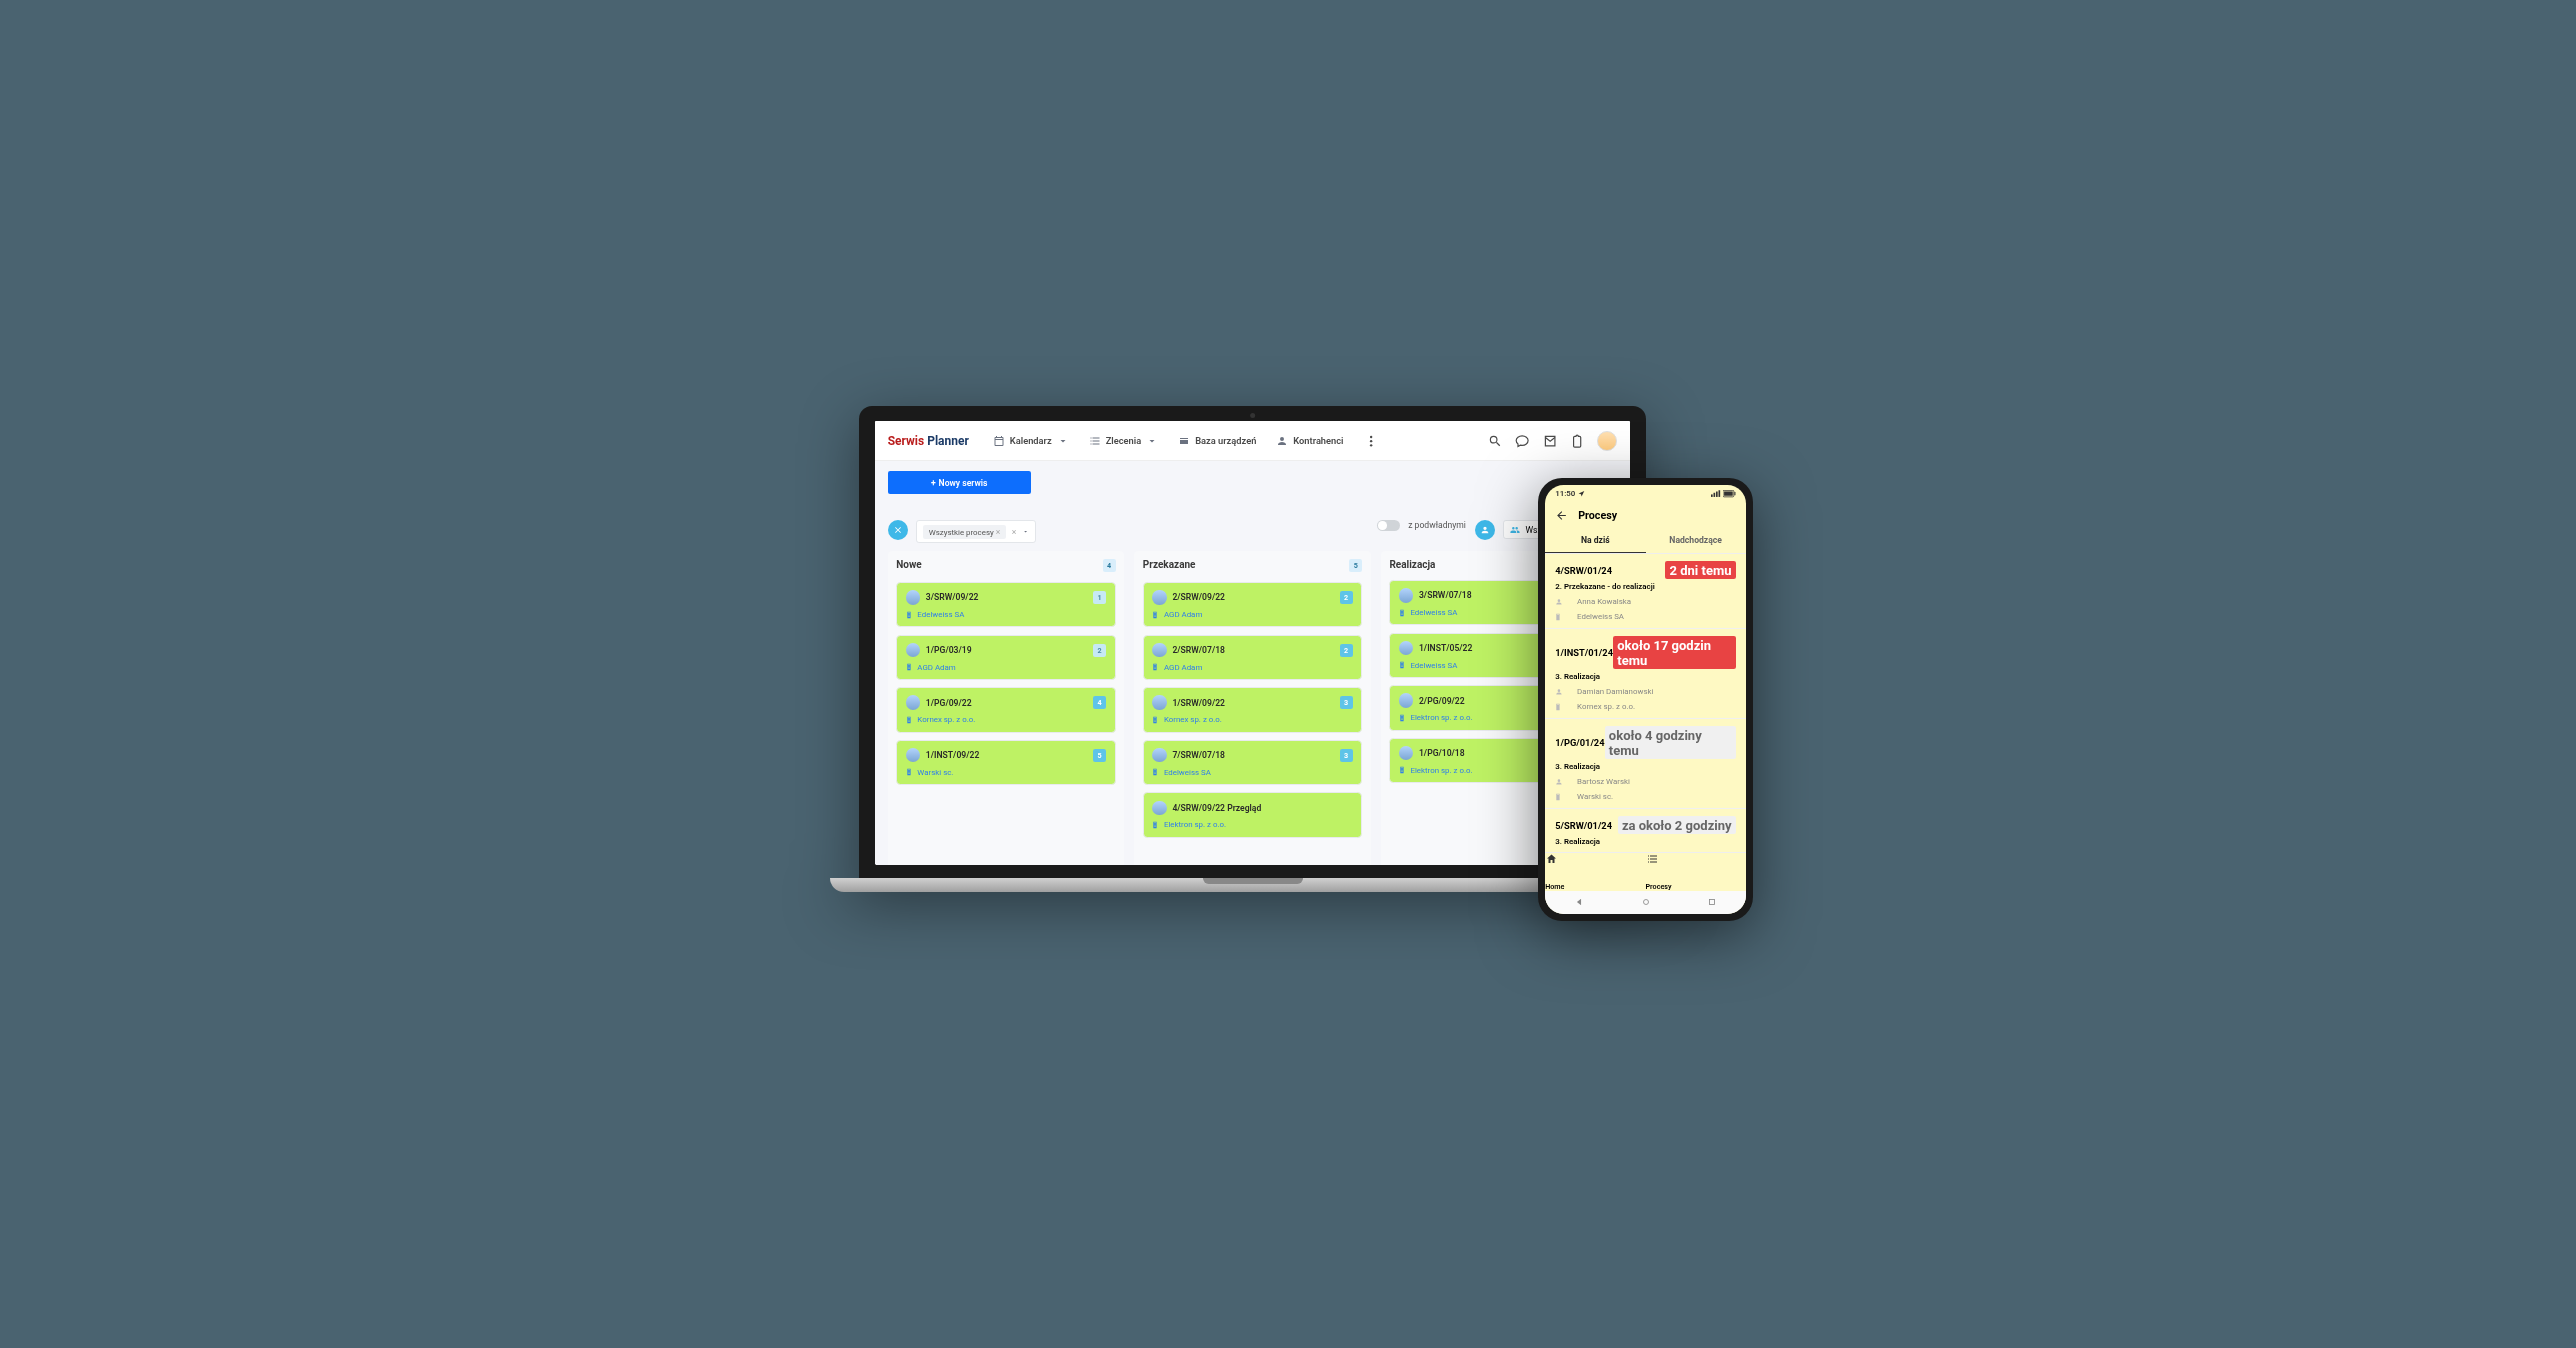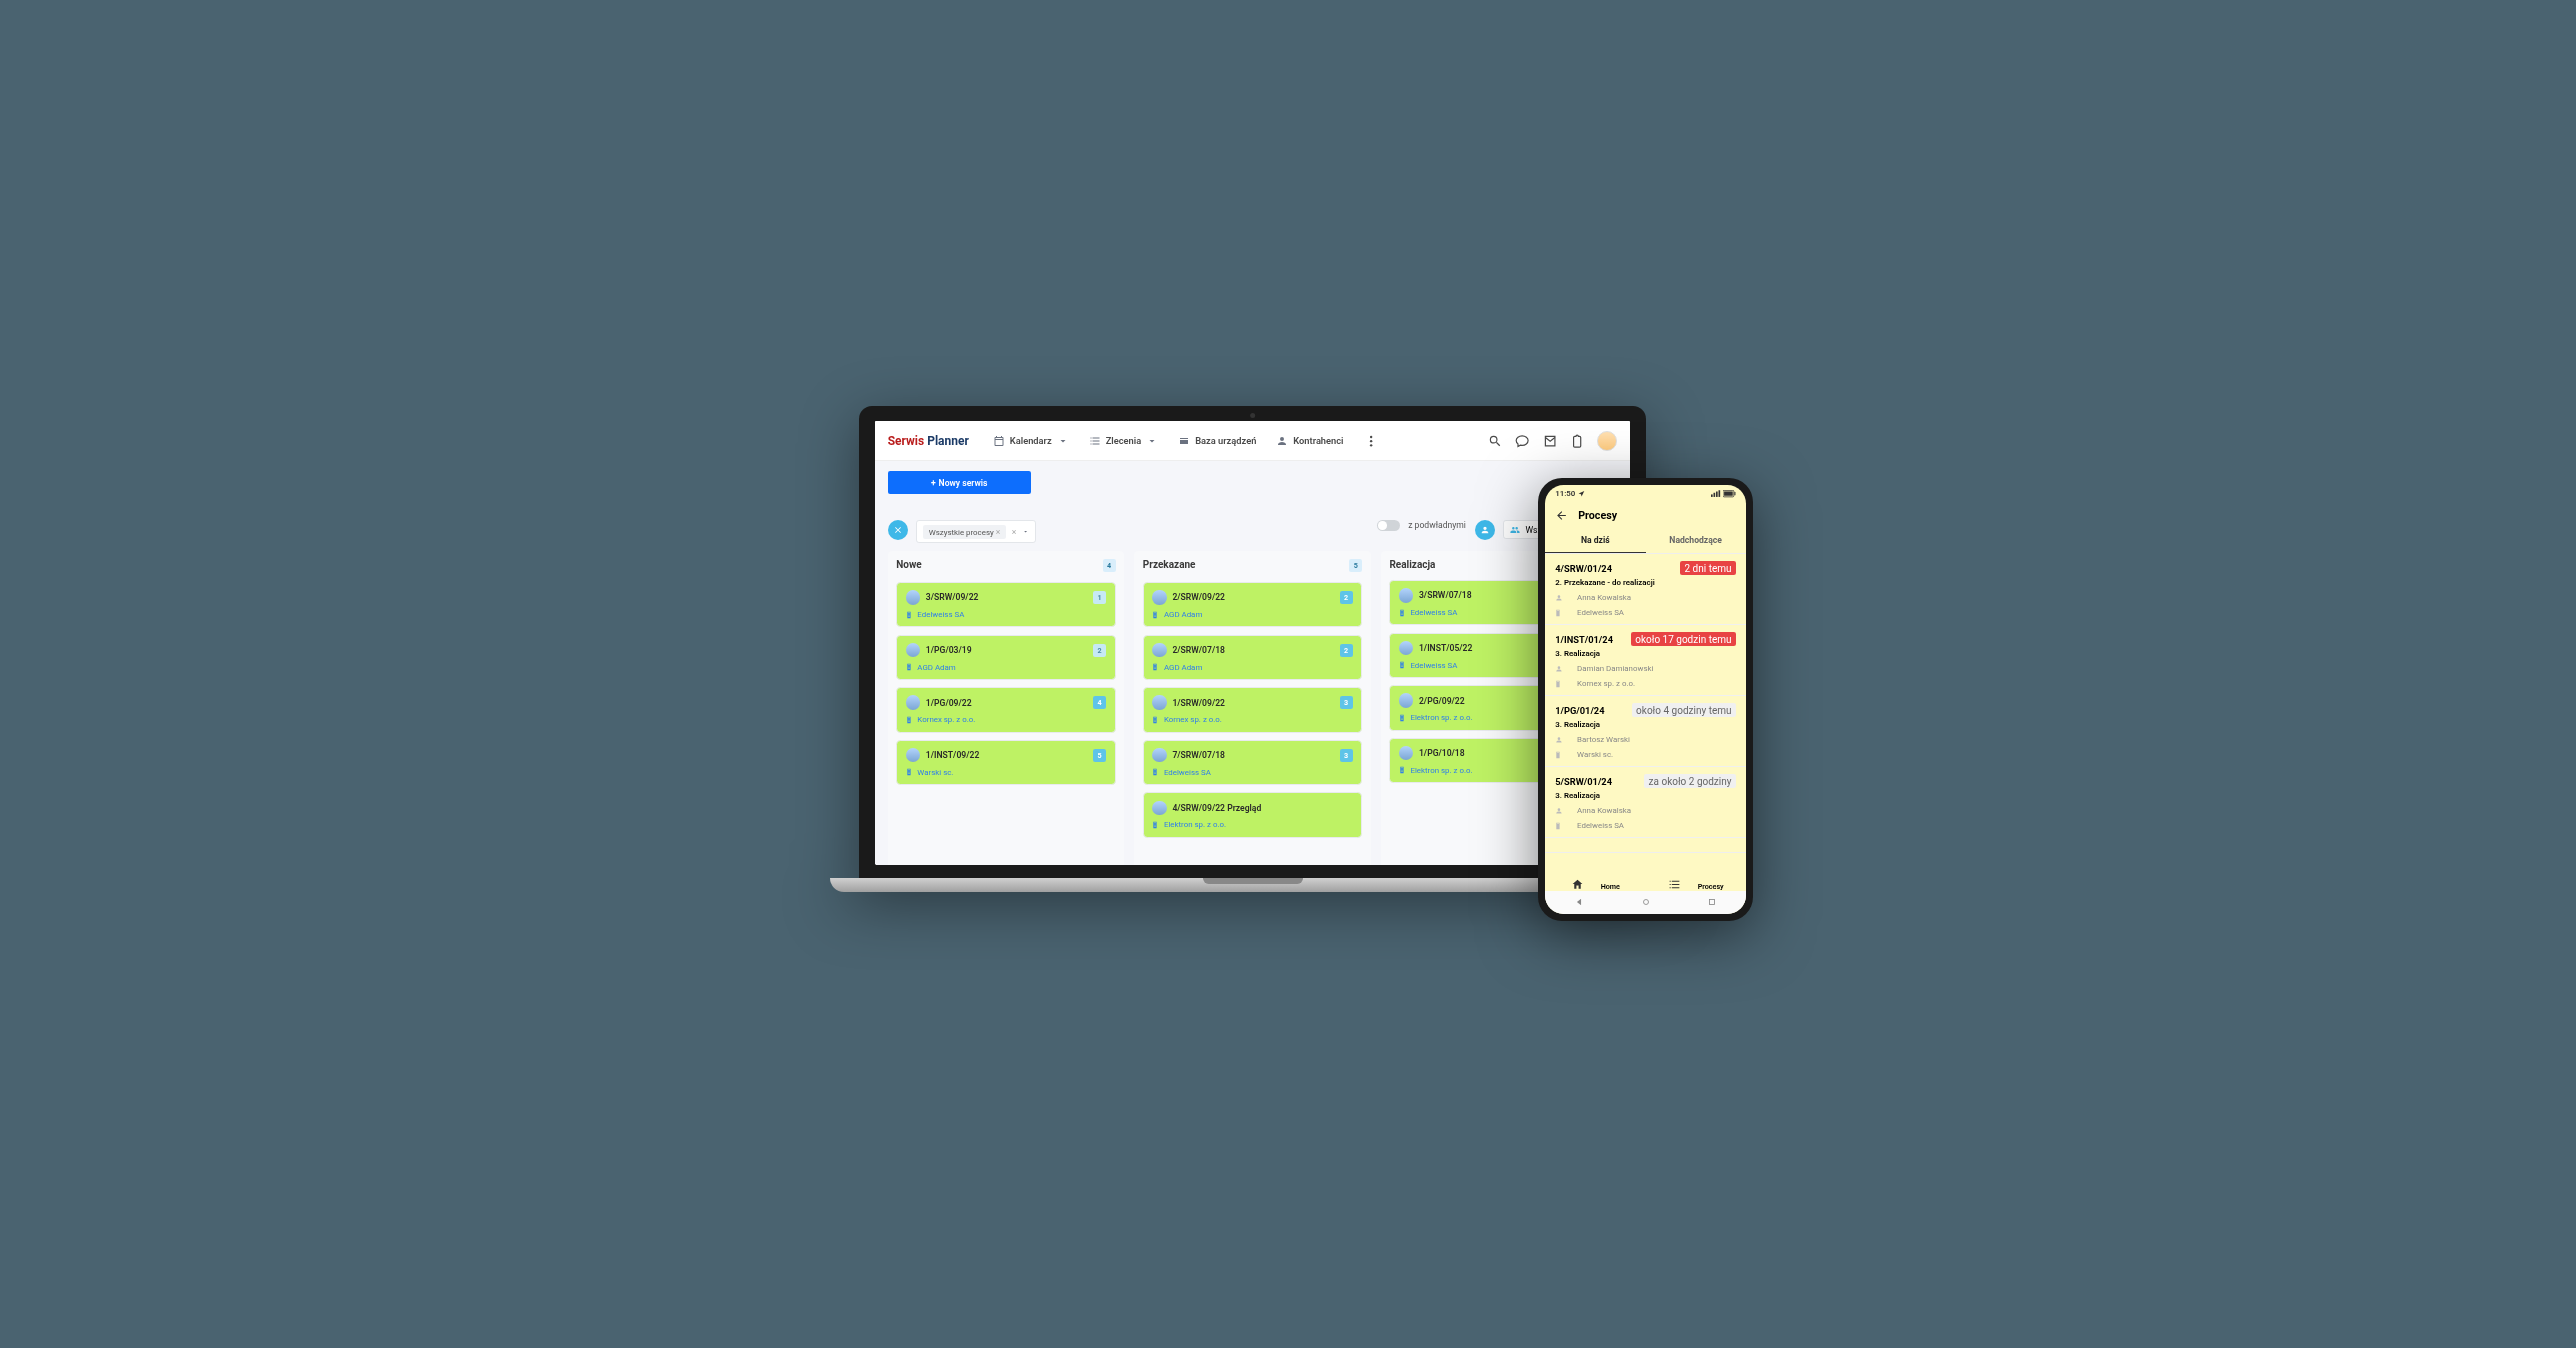--- a/index.html
+++ b/index.html
@@ -50,27 +50,27 @@
 .phone-status{height:18.6px;display:flex;align-items:center;padding:0 10px;font-size:7.9px;font-weight:600;color:#333}
 .phone-status .pr{margin-left:auto;display:flex;gap:2.1px;align-items:center}
 .phone-head{padding:5.7px 10px;display:flex;align-items:center;gap:10px;font-size:10.7px;font-weight:700}
 .phone-tabs{display:flex;border-bottom:0.7px solid #eee}
 .phone-tab{flex:1;text-align:center;padding:7.2px;font-size:8.6px;font-weight:700;color:#666}
 .phone-tab.active{color:#222;border-bottom:1.4px solid #333}
 .phone-list{flex:1;overflow-y:auto}
 .p-item{padding:7.2px 10px;border-bottom:0.7px solid #f0f0f0}
 .p-row{display:flex;align-items:center;justify-content:space-between}
 .p-code{font-size:9.3px;font-weight:700}
-.p-badge{background:#e84343;color:#fff;font-size:10px;padding:1.4px 4.3px;border-radius:2.1px;font-weight:400}
+.p-badge{background:#e84343;color:#fff;font-size:13px;padding:1.4px 4.3px;border-radius:2.1px;font-weight:700}
 .p-badge.gray{background:#f0f0f0;color:#666}
 .p-status{font-size:7.9px;font-weight:600;margin-top:2.9px}
 .p-meta{font-size:7.9px;color:#888;margin-top:6px;display:flex;align-items:flex-end;gap:14px}
 .p-meta svg{width:7.9px;height:7.9px;fill:#bbb}
 .phone-bottom{height:39px;border-top:0.7px solid #eee;display:flex}
-.phone-bottom .bi{flex:1;display:flex;flex-direction:row;align-items:flex-end;justify-content:center;font-size:7.2px;font-weight:600;gap:17px}
+.phone-bottom .bi{flex:1;display:flex;flex-direction:column;align-items:flex-start;justify-content:center;font-size:7.2px;font-weight:600;gap:17px}
 .phone-nav{height:23px;display:flex;align-items:center;justify-content:space-around;background:#fafafa}
 .phone-nav svg{width:10px;height:10px;fill:#888}
 .x{color:#aaa;font-size:8.6px;cursor:pointer}
 </style>
 </head>
 <body>
 
 <div class="scene">
   <div class="laptop">
     <div class="laptop-screen">

